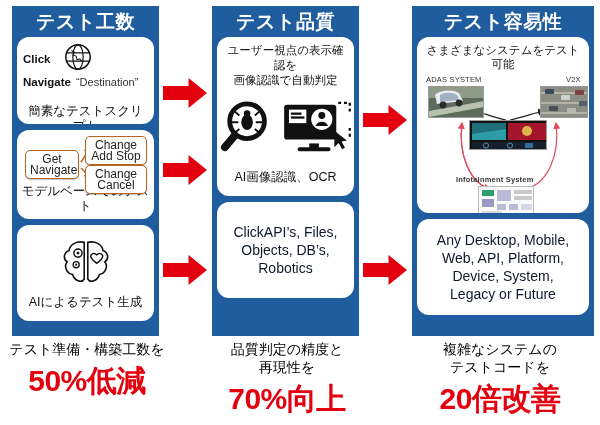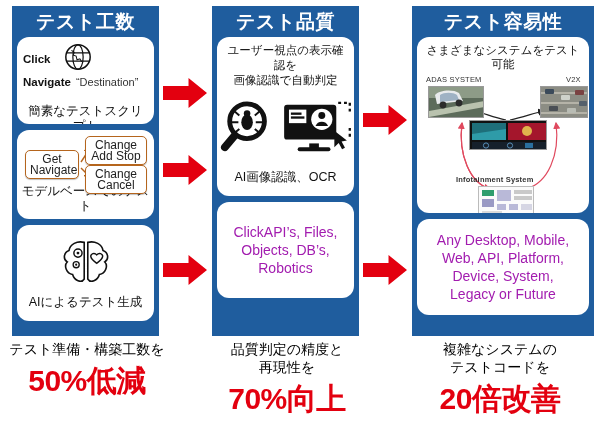--- a/index.html
+++ b/index.html
@@ -77,21 +77,21 @@
   .mb-left { position: absolute; left: 4px; top: 15px; width: 54px; }
   .mb-r1 { position: absolute; right: 3px; top: 1px; width: 62px; }
   .mb-r2 { position: absolute; right: 3px; top: 30px; width: 62px; }
   .mb-svg { position: absolute; left: 0; top: 0; }
 
   
   .c1-card1 { height: 159px; padding: 6px 5px; justify-content: space-between; }
   .c1-card2 { height: 96px; padding: 6px; }
   .c1-head { font-size: 11.5px; line-height: 15px; }
   .c1-foot { font-size: 12.5px; padding-bottom: 4px; }
-  .body-en { font-size: 14px; line-height: 18px; color: #a21caf; }
+  .body-en { font-size: 14px; line-height: 18px; color: #0f172a; }
 
   
   .c2-card1 { height: 176px; padding: 6px 5px 2px; justify-content: flex-start; }
   .c2-card2 { height: 96px; padding: 5px; }
   .c2-head { font-size: 11.5px; line-height: 14px; margin-bottom: 2px; }
 
   .sysmap { position: relative; width: 100%; height: 148px; }
   .sys-label {
     position: absolute; font-size: 7.5px; color: #333;
     white-space: nowrap; letter-spacing: .2px;

